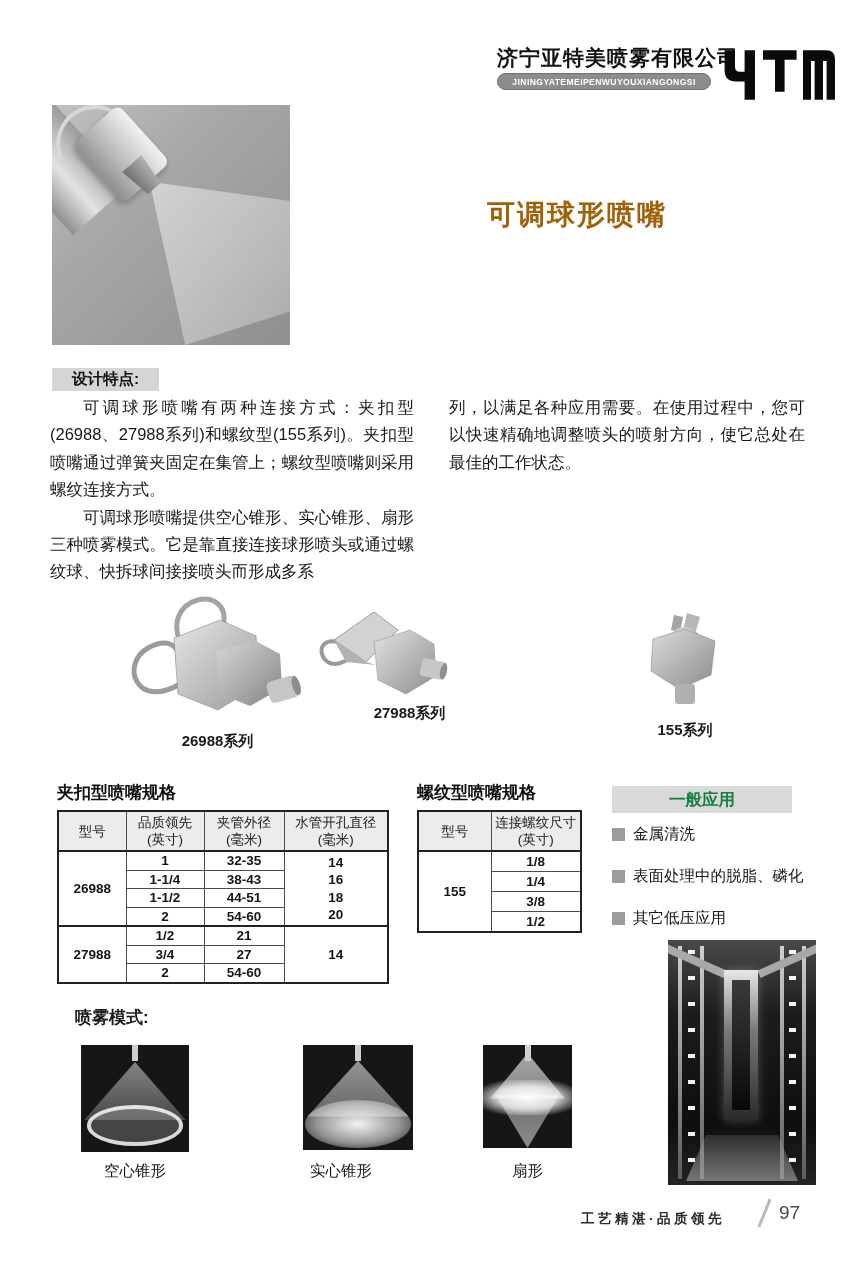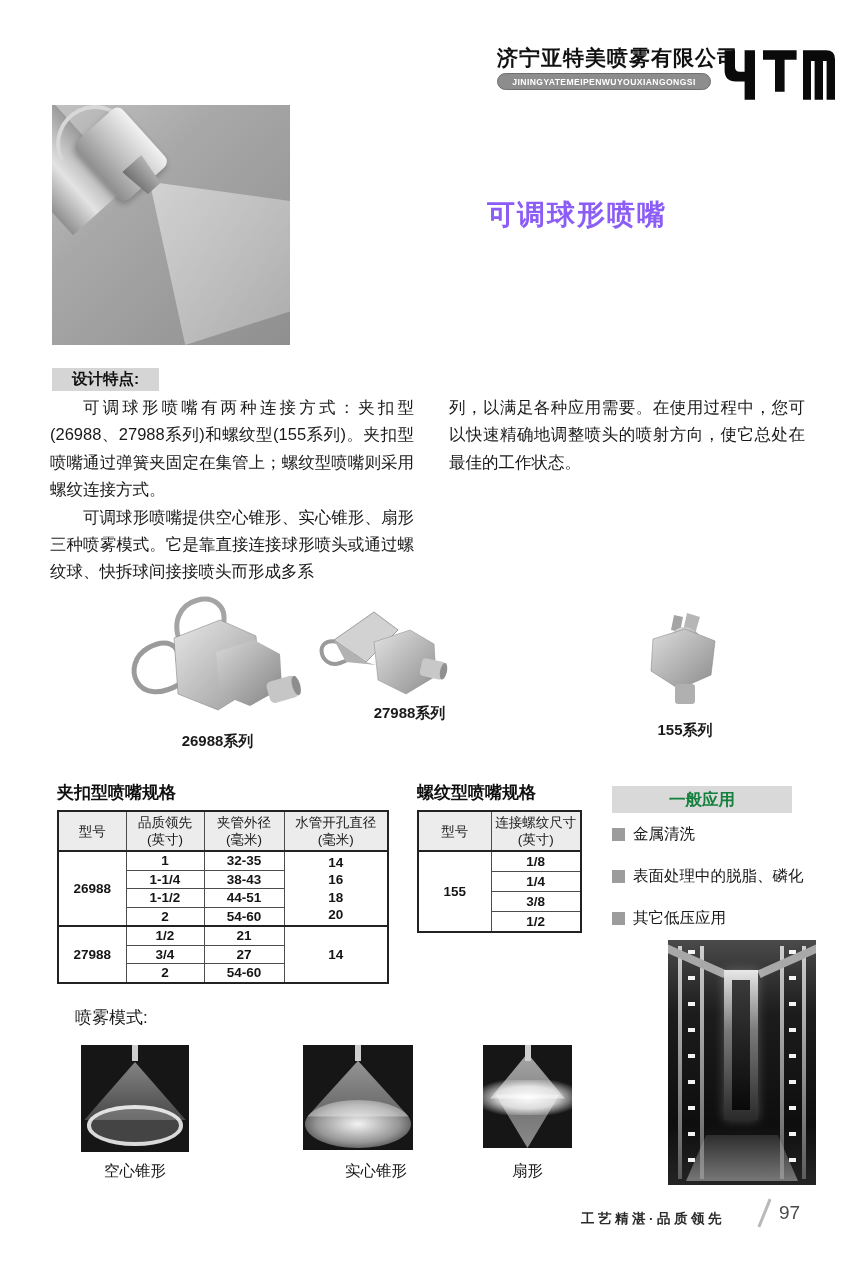--- a/index.html
+++ b/index.html
@@ -22,21 +22,21 @@
     background:linear-gradient(125deg,rgba(255,255,255,.72) 0%,rgba(255,255,255,.45) 45%,rgba(255,255,255,.25) 100%);}
   .hero .pipe{position:absolute;left:-52px;top:-60px;width:74px;height:190px;transform:rotate(-42deg);
     background:linear-gradient(90deg,#8f8f8f,#e3e3e3 45%,#9a9a9a);}
   .hero .collar{position:absolute;left:30px;top:18px;width:78px;height:62px;transform:rotate(48deg);border-radius:8px;
     background:linear-gradient(180deg,#f2f2f2,#b9b9b9 60%,#8e8e8e);box-shadow:2px 3px 6px rgba(0,0,0,.25);}
   .hero .tipcone{position:absolute;left:74px;top:58px;width:34px;height:26px;transform:rotate(48deg);
     clip-path:polygon(0 0,100% 18%,100% 82%,0 100%);background:linear-gradient(180deg,#b5b5b5,#6f6f6f);}
   .hero .clipwire{position:absolute;left:4px;top:0px;width:70px;height:70px;border:4px solid #d8d8d8;
     border-radius:50%;border-right-color:transparent;border-bottom-color:transparent;transform:rotate(20deg);}
 
-  .page-title{left:487px;top:196px;font-size:28px;font-weight:bold;letter-spacing:2px;color:#8b5cf6;}
+  .page-title{left:487px;top:196px;font-size:28px;font-weight:bold;letter-spacing:2px;color:#a16207;}
 
   .feature-label{left:52px;top:368px;width:107px;height:23px;background:#d5d5d5;
     font-size:15.5px;font-weight:bold;display:flex;align-items:center;justify-content:center;color:#111;}
 
   .col{position:absolute;top:394px;font-size:16.5px;line-height:27.4px;text-align:justify;color:#181818;}
   .col p{margin:0;text-indent:2em;}
   .col-left{left:50px;width:364px;}
   .col-right{left:449px;width:356px;}
   .col-right p.nofirst{text-indent:0;}
   .cap-26988{position:absolute;left:160px;top:732px;width:115px;text-align:center;font-size:15px;font-weight:600;}
@@ -67,21 +67,21 @@
     background:repeating-linear-gradient(180deg,rgba(255,255,255,.95) 0 4px,rgba(255,255,255,0) 4px 26px);}
   .machine .center-slot{position:absolute;left:56px;top:30px;width:34px;height:150px;
     background:linear-gradient(180deg,#e8e8e8,#7a7a7a 40%,#2a2a2a);box-shadow:0 0 10px rgba(255,255,255,.25);}
   .machine .center-dark{position:absolute;left:64px;top:40px;width:18px;height:130px;background:linear-gradient(180deg,#3a3a3a,#090909);}
   .machine .chev{position:absolute;width:70px;height:8px;background:#a8a8a8;top:16px;}
   .machine .floor{position:absolute;left:18px;right:18px;bottom:4px;height:46px;
     background:linear-gradient(180deg,rgba(200,200,200,.15),rgba(220,220,220,.45));
     clip-path:polygon(18% 0,82% 0,100% 100%,0 100%);}
 
   
-  .spray-label{left:55px;top:1006px;font-size:17px;font-weight:normal;padding-left:20px;}
+  .spray-label{left:55px;top:1006px;font-size:17px;font-weight:bold;padding-left:20px;}
   .spray{position:absolute;background:#161616;overflow:hidden;}
   .spray .stem{position:absolute;top:0;left:50%;transform:translateX(-50%);width:6px;height:16px;background:#cfcfcf;}
   .spray .cone{position:absolute;left:0;top:0;width:100%;height:100%;}
   .cone-hollow{clip-path:polygon(50% 16%,97% 70%,3% 70%);
     background:linear-gradient(180deg,rgba(255,255,255,.55),rgba(255,255,255,.14) 85%);}
   .ring{position:absolute;left:6%;right:6%;top:56%;bottom:6%;border-radius:50%;
     border:4px solid rgba(255,255,255,.8);background:rgba(255,255,255,.2);}
   .cone-solid{clip-path:polygon(50% 15%,96% 68%,4% 68%);
     background:linear-gradient(180deg,rgba(255,255,255,.6),rgba(255,255,255,.22));}
   .puddle{position:absolute;left:2%;right:2%;top:52%;bottom:2%;border-radius:50%;
@@ -330,21 +330,21 @@
     <div class="ring"></div>
     <div class="stem"></div>
   </div>
   <div class="spray-cap" style="left:81px;top:1161px;width:108px;">空心锥形</div>
 
   <div class="spray" style="left:303px;top:1045px;width:110px;height:105px;">
     <div class="cone cone-solid"></div>
     <div class="puddle"></div>
     <div class="stem"></div>
   </div>
-  <div class="spray-cap" style="left:297px;top:1161px;width:110px;text-align:right;">实心锥形</div>
+  <div class="spray-cap" style="left:286px;top:1161px;width:110px;">实心锥形</div>
 
   <div class="spray" style="left:483px;top:1045px;width:89px;height:103px;">
     <div class="cone fan-top"></div>
     <div class="cone fan-bottom"></div>
     <div class="fan-band"></div>
     <div class="stem"></div>
   </div>
   <div class="spray-cap" style="left:483px;top:1161px;width:89px;">扇形</div>
 
   <div class="footer-slogan">工艺精湛·品质领先</div>

